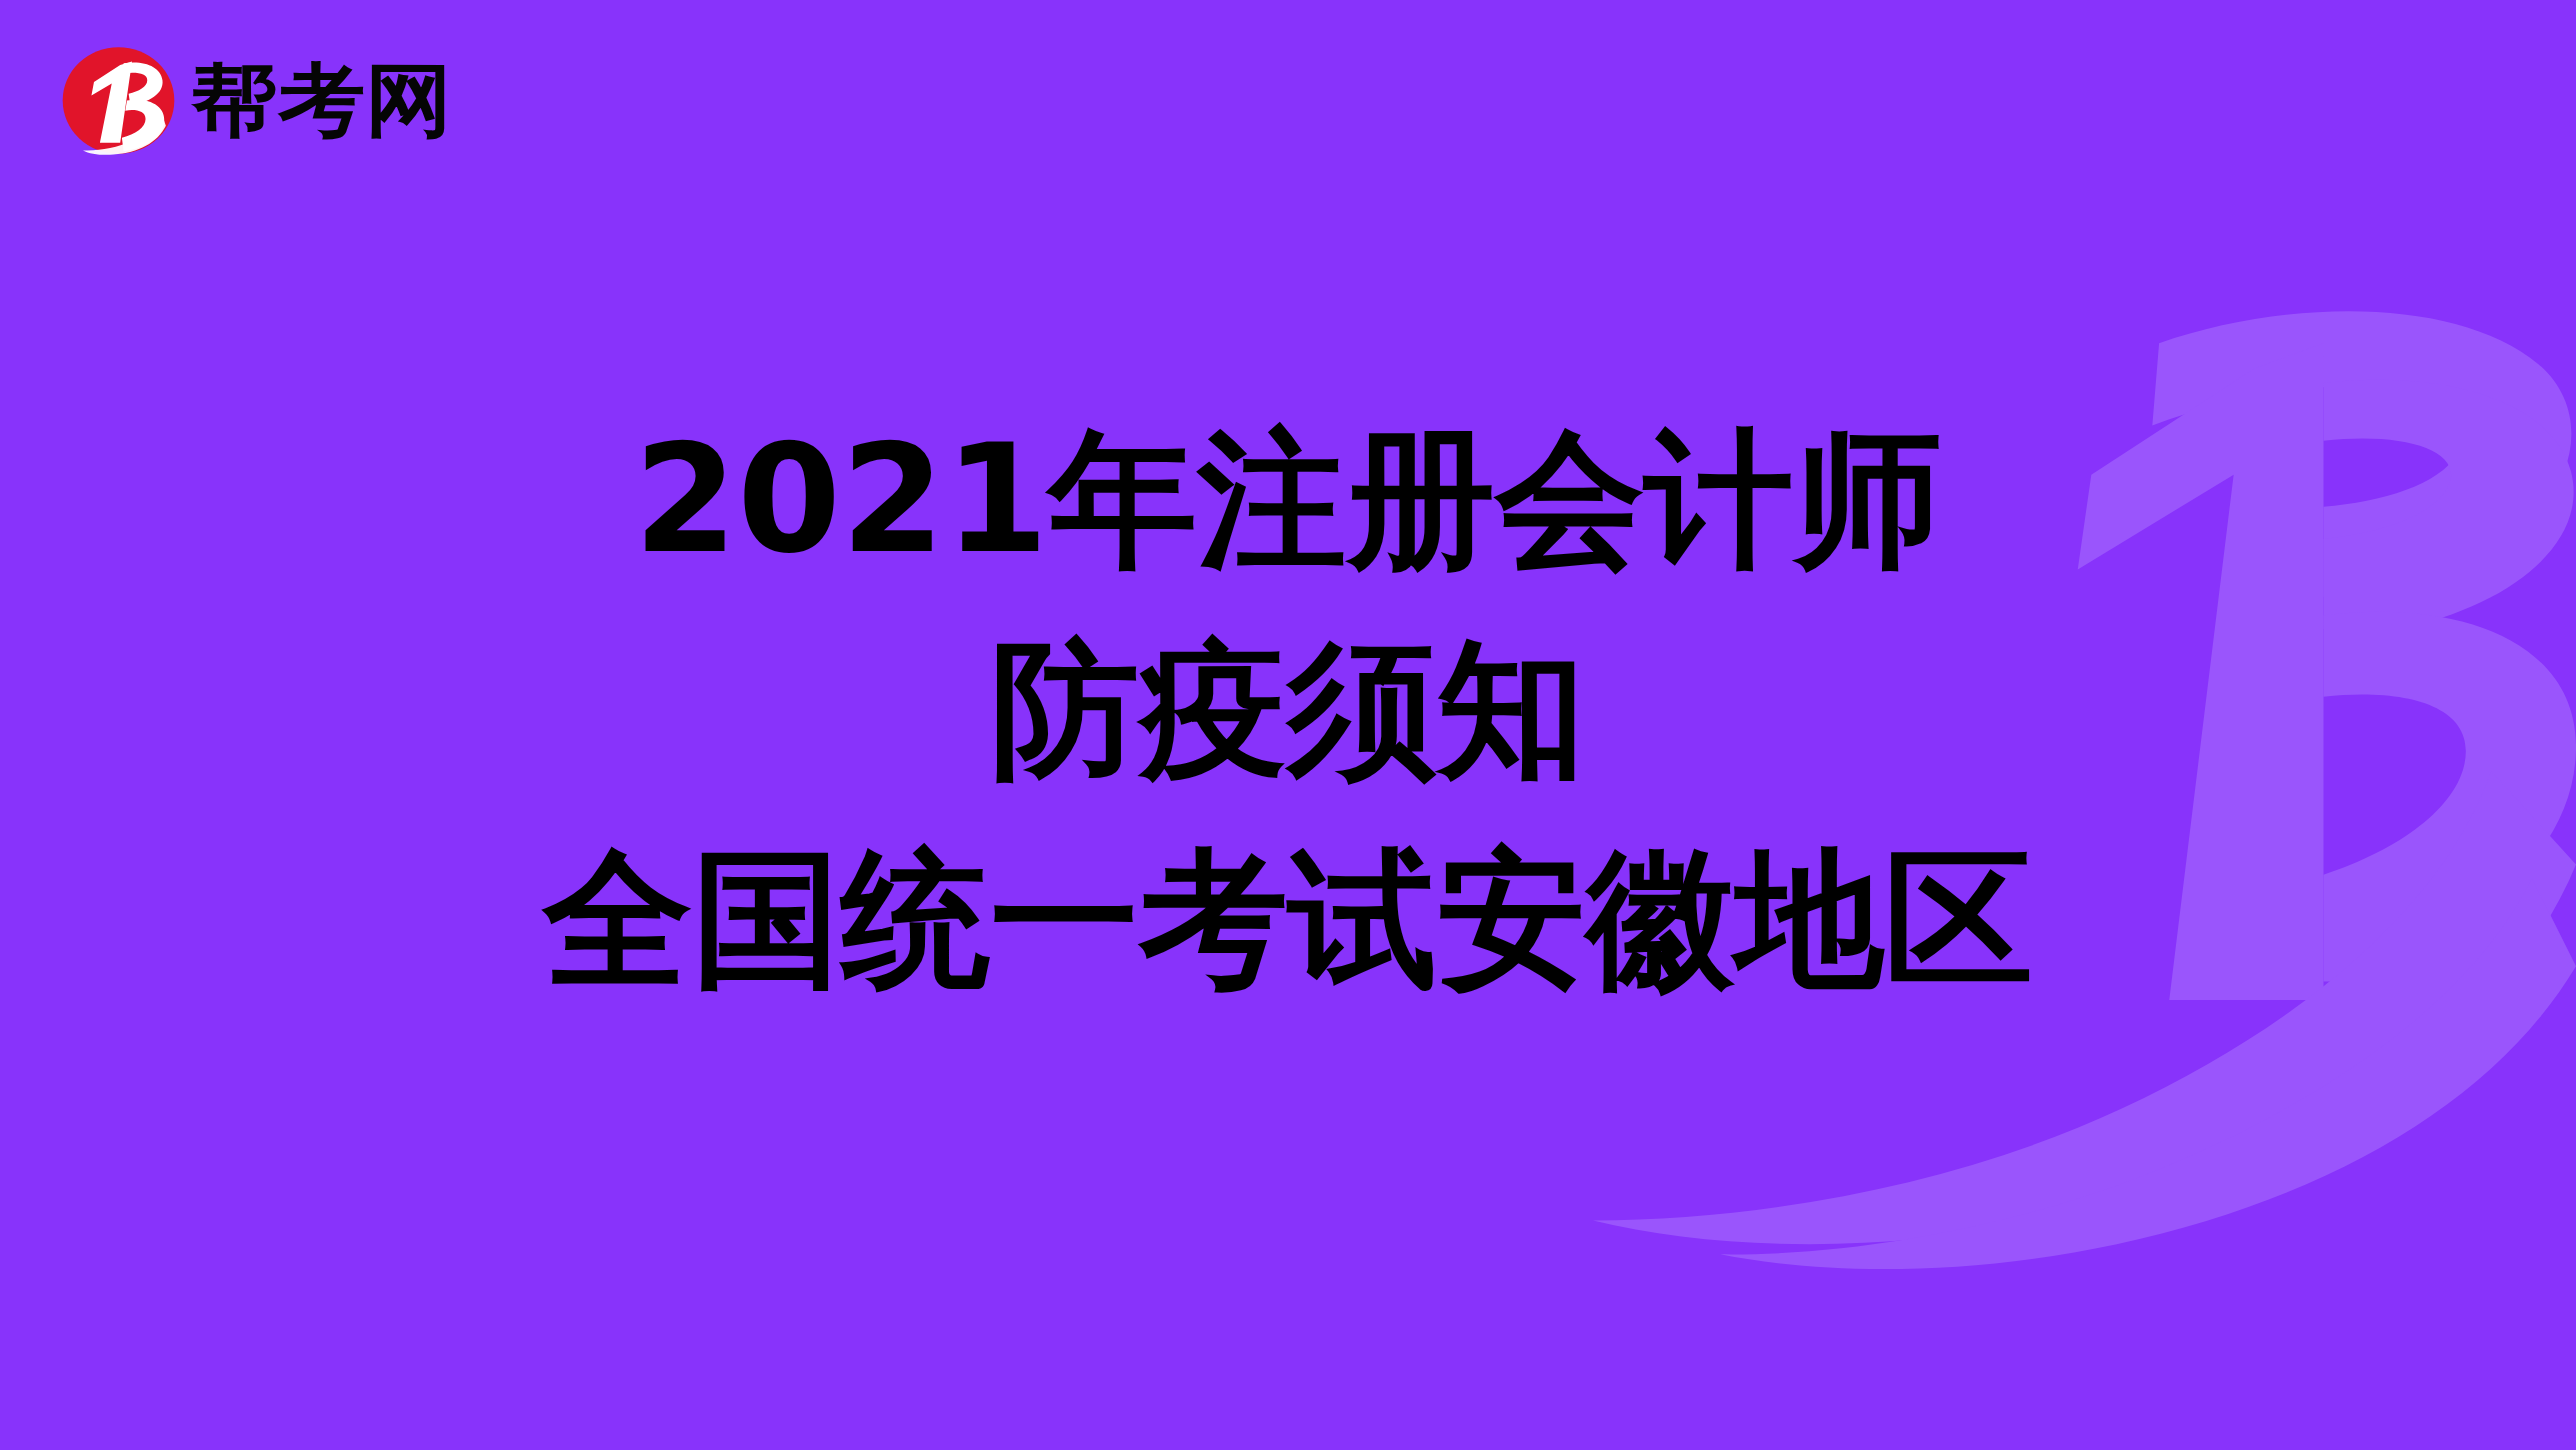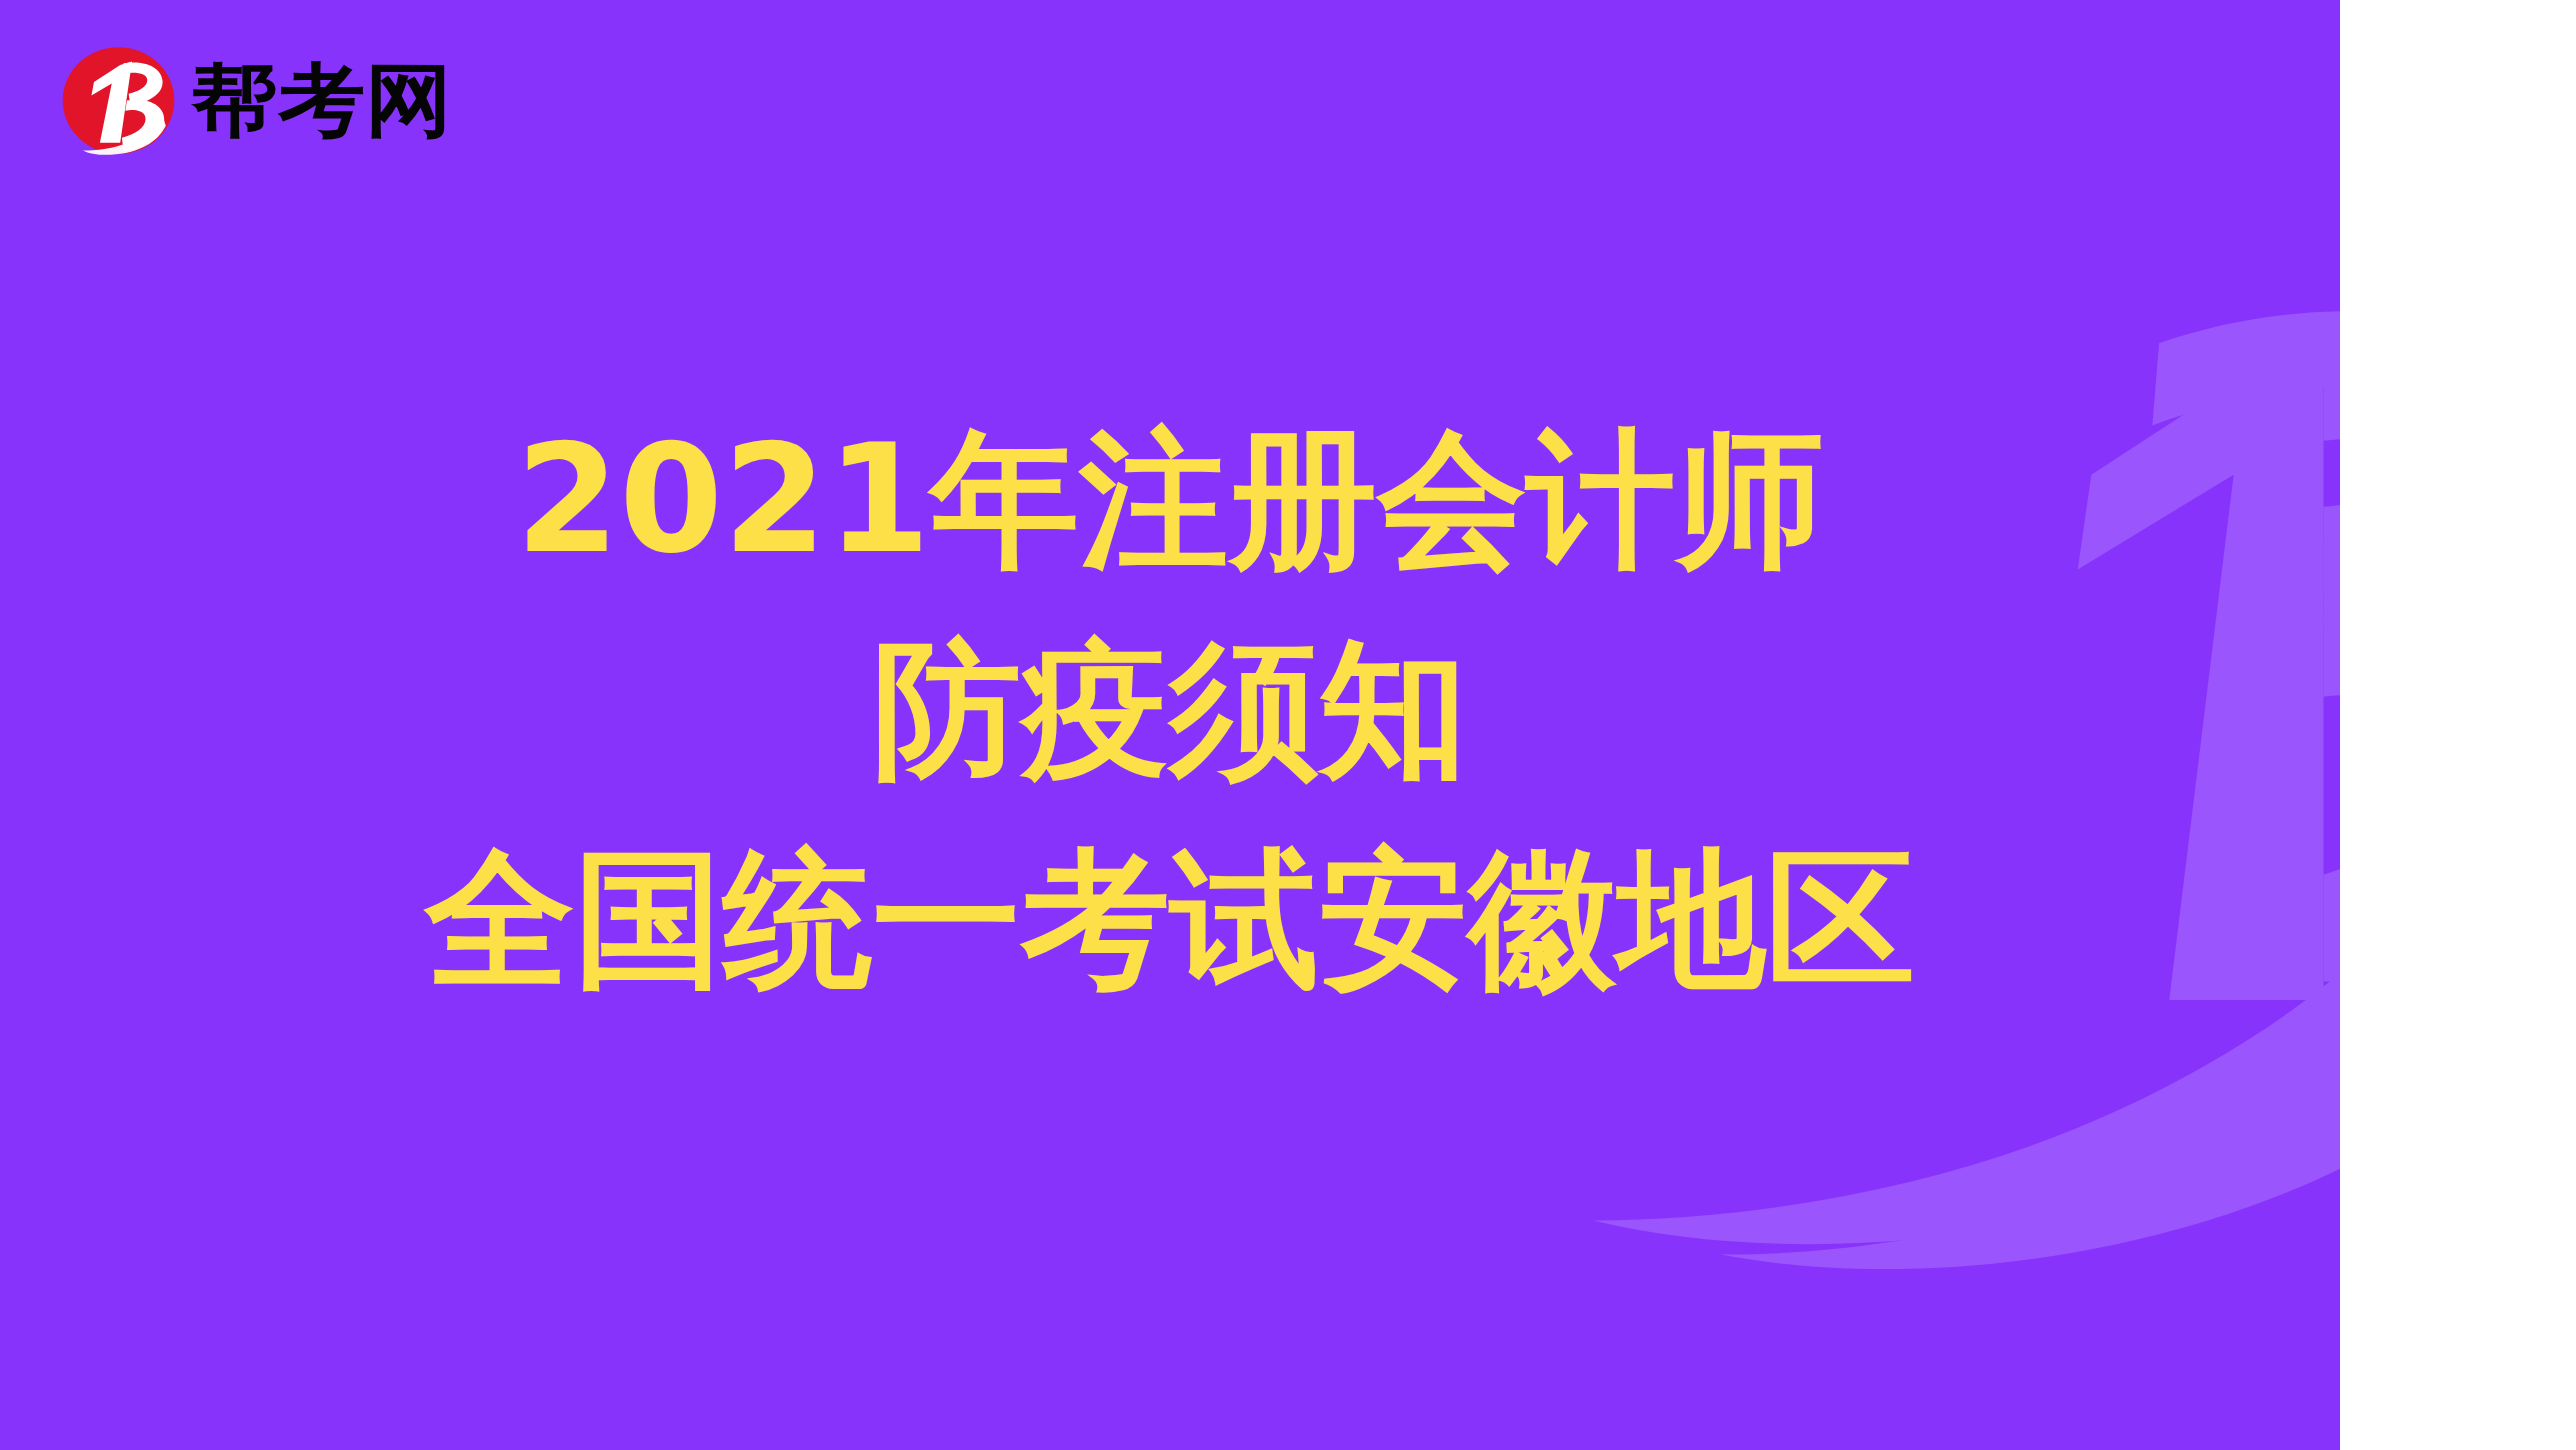--- a/index.html
+++ b/index.html
@@ -3,21 +3,21 @@
 <meta charset="utf-8">
 <style>
   html, body {
     margin: 0;
     padding: 0;
     background: #ffffff;
   }
 
   #banner {
     position: relative;
-    width: 2340px;
+    width: 2576px;
     height: 1451px;
     overflow: hidden;
     background: #8833fb;
     font-family: "Liberation Sans", "DejaVu Sans", sans-serif;
   }
 
   
   #watermark {
     position: absolute;
     left: 0;
@@ -63,21 +63,21 @@
     transform-origin: left center;
   }
 
   
   #headline {
     position: absolute;
     left: 0;
     right: 0;
     top: 395px;
     text-align: center;
-    color: #fde047;
+    color: #000000;
     font-weight: 700;
     font-size: 149px;
     line-height: 210px;
     letter-spacing: 0px;
     font-family: "DejaVu Sans", "Liberation Sans", sans-serif;
     white-space: nowrap;
   }
 
   #headline .hl-line {
     display: block;

